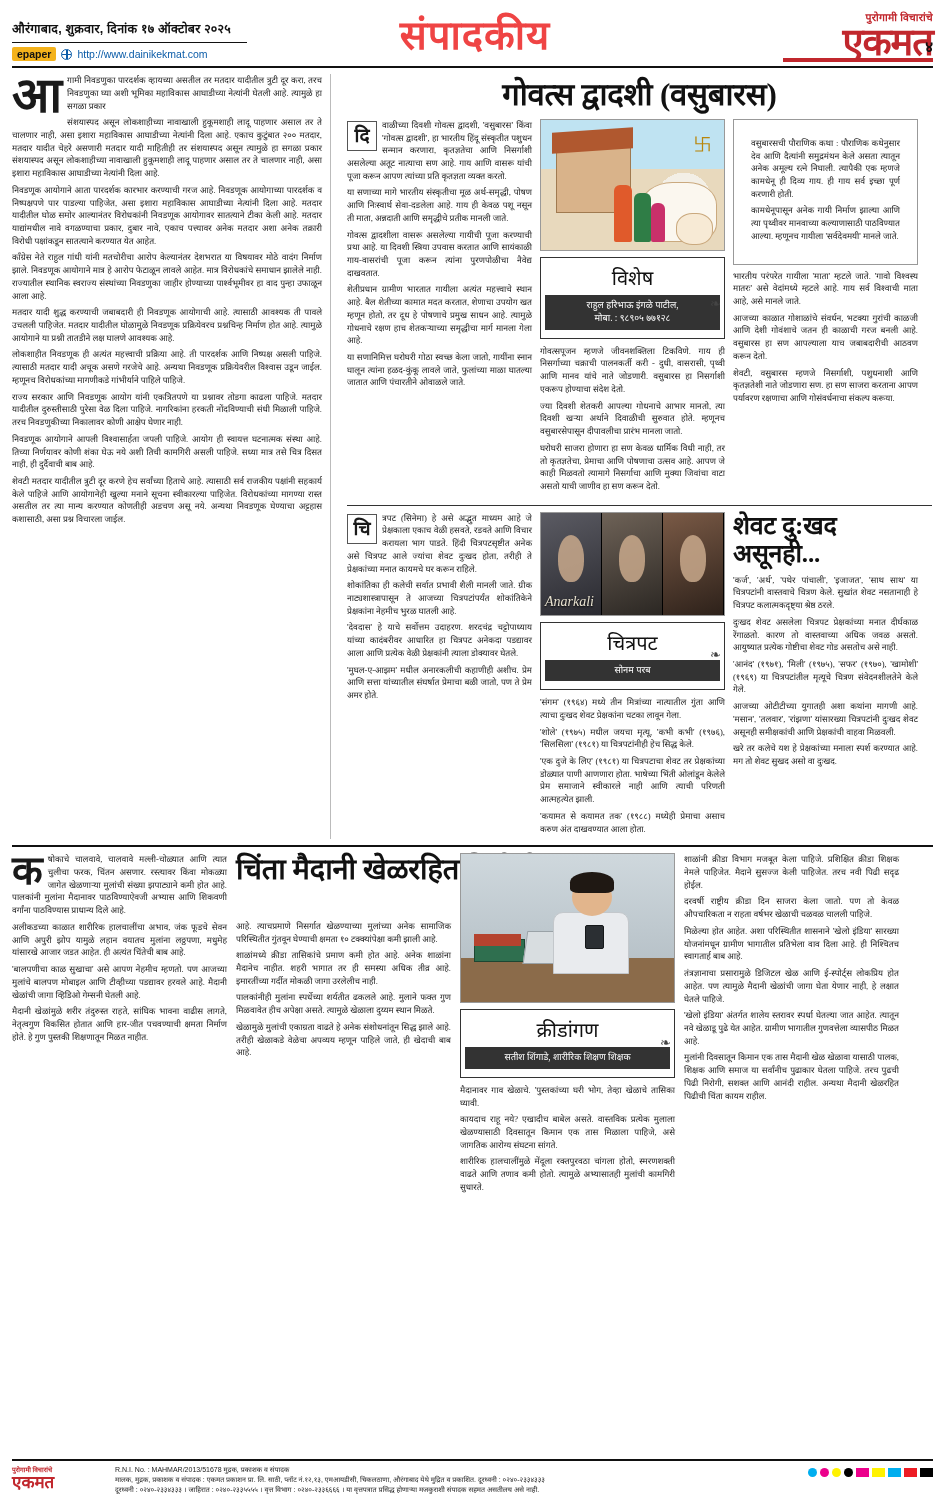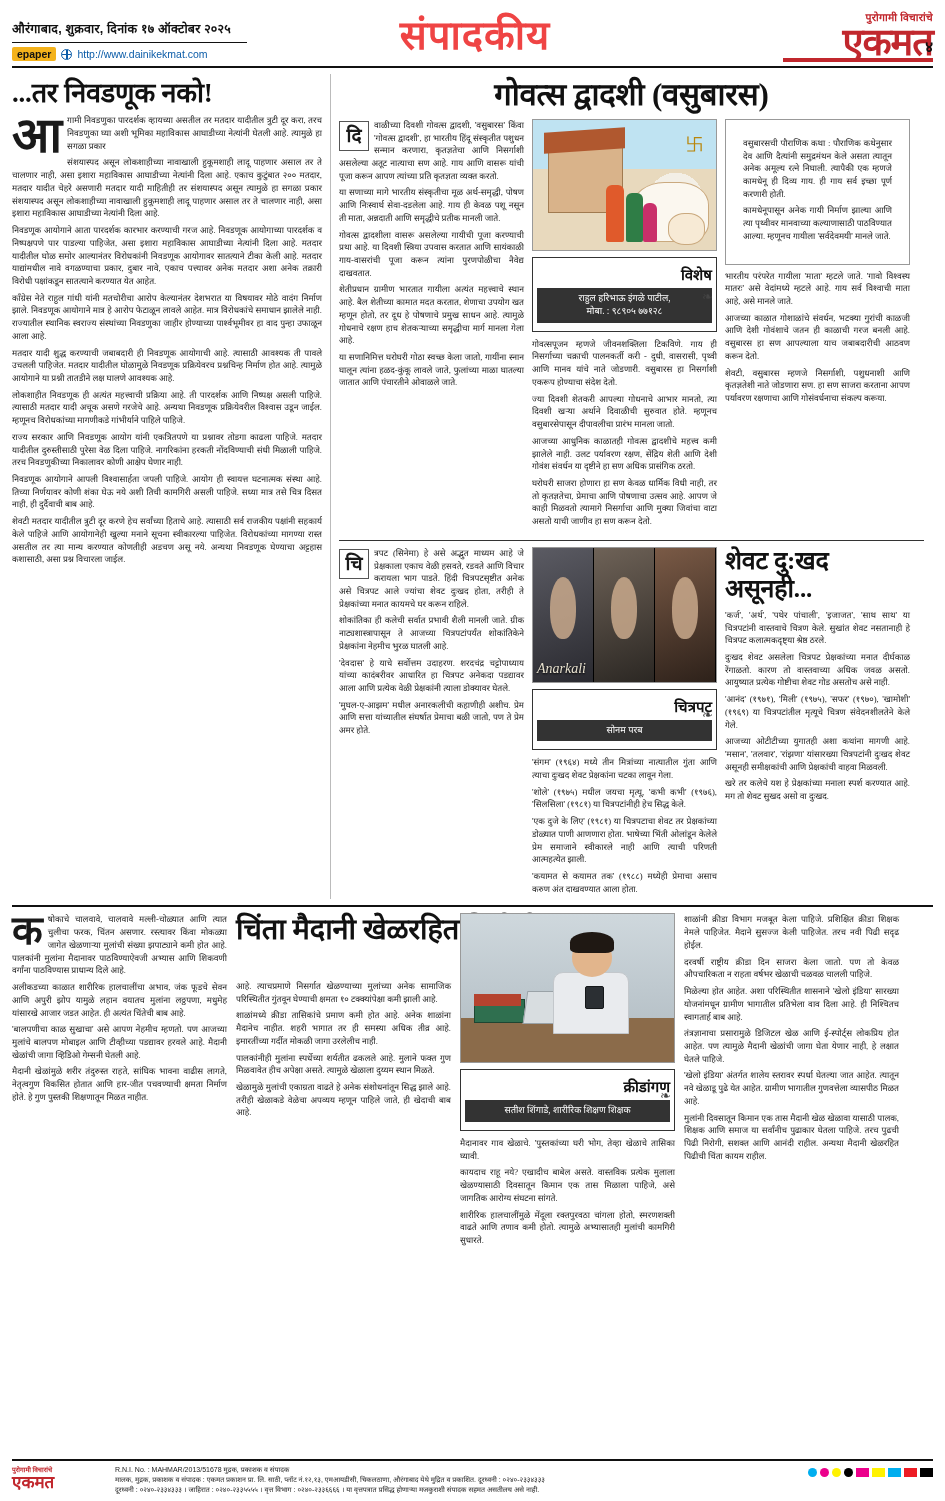--- a/index.html
+++ b/index.html
@@ -39,41 +39,41 @@
   .col { }
 
   h1.headline { font-size:27px; font-weight:bold; line-height:1.12; margin:4px 0 6px 0; letter-spacing:-0.2px; }
   h1.headline.center { text-align:center; font-size:31px; }
   .body-text { font-size:8.6px; line-height:1.48; text-align:justify; color:#1a1a1a; font-family:"Liberation Serif", serif; }
   .body-text p { margin:0 0 4px 0; }
   .dropcap { float:left; font-size:49px; line-height:0.82; font-weight:bold; margin:2px 5px 0 0; }
   .dropcap-box { float:left; width:30px; height:30px; border:1px solid #555; display:flex; align-items:center; justify-content:center; font-size:19px; font-weight:bold; margin:2px 5px 1px 0;}
 
   .byline-box { border:1px solid #333; padding:6px 4px 8px 4px; text-align:center; margin:6px 0; position:relative; }
-  .byline-title { font-size:15px; font-weight:bold; margin-bottom:4px;text-align:right; }
+  .byline-title { font-size:20px; font-weight:normal; margin-bottom:4px; }
   .byline-bar { background:#333; color:#fff; font-size:9.3px; padding:4px 2px; line-height:1.45; }
   .leaf { position:absolute; right:3px; bottom:26px; font-size:13px; color:#444; }
 
   .photo { width:100%; border:1px solid #999; display:block; }
 
   
   .ph-cow { height:132px; background:
       radial-gradient(circle at 78% 62%, #f3efe6 0 17%, transparent 17%),
       linear-gradient(#bfe3f2 0 38%, #e8d9bd 38% 100%);
       position:relative; overflow:hidden; }
   .ph-cow:before{content:"";position:absolute;left:8%;top:18%;width:40%;height:52%;background:#d9b38a;border:1px solid #a07a50;}
   .ph-cow:after{content:"";position:absolute;left:6%;top:8%;width:44%;height:16%;background:#b0582f;transform:skewY(-4deg);}
   .cow-body{position:absolute;right:4%;bottom:6%;width:42%;height:46%;background:#fbf7ef;border:1px solid #caa97e;border-radius:42% 38% 30% 30%;}
   .cow-calf{position:absolute;right:6%;bottom:4%;width:20%;height:24%;background:#f7ead5;border:1px solid #caa97e;border-radius:45%;}
   .fig1{position:absolute;left:40%;bottom:6%;width:10%;height:44%;background:#e05a2b;border-radius:6px 6px 2px 2px;}
   .fig2{position:absolute;left:51%;bottom:6%;width:9%;height:38%;background:#2f7d46;border-radius:6px 6px 2px 2px;}
   .fig3{position:absolute;left:60%;bottom:6%;width:8%;height:30%;background:#c9306a;border-radius:6px 6px 2px 2px;}
   .swastik{position:absolute;right:7%;top:10%;color:#b8860b;font-size:17px;}
 
-  .ph-film { height:136px; background:#1b1b20; position:relative; overflow:hidden; display:flex; }
+  .ph-film { height:104px; background:#1b1b20; position:relative; overflow:hidden; display:flex; }
   .ph-film .frame { flex:1; position:relative; border-right:1px solid #000; }
   .f1 { background:linear-gradient(160deg,#5b5b63,#2a2a30); }
   .f2 { background:linear-gradient(160deg,#6e6257,#2b2723); }
   .f3 { background:linear-gradient(160deg,#7a5a46,#2d211a); }
   .face { position:absolute; left:28%; top:22%; width:44%; height:46%; background:#c9a98c; border-radius:50% 50% 45% 45%; opacity:.85;}
   .anarkali { position:absolute; left:4px; bottom:5px; color:#e8e2d0; font-size:14px; font-style:italic; font-family:"Liberation Serif", serif; text-shadow:0 1px 2px #000; }
 
   .ph-boy { height:150px; background:linear-gradient(#cfd8dd,#aeb9c0); position:relative; overflow:hidden; }
   .ph-boy .desk { position:absolute; left:0; bottom:0; width:100%; height:30%; background:#8b6b4a; }
   .ph-boy .books { position:absolute; left:6%; bottom:27%; width:24%; height:16%; background:#2f6f4f; border:1px solid #1d4632;}
@@ -119,38 +119,37 @@
       <div class="logo-tag">पुरोगामी विचारांचे</div>
       <div class="logo-main">एकमत</div>
       <div class="logo-underline"></div>
       <div class="page-no">४</div>
     </div>
   </div>
 
   <div class="content">
 
     <div class="col" style="width:310px;">
-      <h1 class="headline">...तर निवडणूक नको!</h1>
       <div class="body-text">
         <span class="dropcap">आ</span>
         <p>गामी निवडणुका पारदर्शक व्हायच्या असतील तर मतदार यादीतील त्रुटी दूर करा, तरच निवडणुका घ्या अशी भूमिका महाविकास आघाडीच्या नेत्यांनी घेतली आहे. त्यामुळे हा सगळा प्रकार</p>
         <p>संशयास्पद असून लोकशाहीच्या नावाखाली हुकूमशाही लादू पाहणार असाल तर ते चालणार नाही, असा इशारा महाविकास आघाडीच्या नेत्यांनी दिला आहे. एकाच कुटुंबात २०० मतदार, मतदार यादीत चेहरे असणारी मतदार यादी माहितीही तर संशयास्पद असून त्यामुळे हा सगळा प्रकार संशयास्पद असून लोकशाहीच्या नावाखाली हुकूमशाही लादू पाहणार असाल तर ते चालणार नाही, असा इशारा महाविकास आघाडीच्या नेत्यांनी दिला आहे.</p>
         <p>निवडणूक आयोगाने आता पारदर्शक कारभार करण्याची गरज आहे. निवडणूक आयोगाच्या पारदर्शक व निष्पक्षपणे पार पाडल्या पाहिजेत, असा इशारा महाविकास आघाडीच्या नेत्यांनी दिला आहे. मतदार यादीतील घोळ समोर आल्यानंतर विरोधकांनी निवडणूक आयोगावर सातत्याने टीका केली आहे. मतदार याद्यांमधील नावे वगळण्याचा प्रकार, दुबार नावे, एकाच पत्त्यावर अनेक मतदार अशा अनेक तक्रारी विरोधी पक्षांकडून सातत्याने करण्यात येत आहेत.</p>
         <p>काँग्रेस नेते राहुल गांधी यांनी मतचोरीचा आरोप केल्यानंतर देशभरात या विषयावर मोठे वादंग निर्माण झाले. निवडणूक आयोगाने मात्र हे आरोप फेटाळून लावले आहेत. मात्र विरोधकांचे समाधान झालेले नाही. राज्यातील स्थानिक स्वराज्य संस्थांच्या निवडणुका जाहीर होण्याच्या पार्श्वभूमीवर हा वाद पुन्हा उफाळून आला आहे.</p>
         <p>मतदार यादी शुद्ध करण्याची जबाबदारी ही निवडणूक आयोगाची आहे. त्यासाठी आवश्यक ती पावले उचलली पाहिजेत. मतदार यादीतील घोळामुळे निवडणूक प्रक्रियेवरच प्रश्नचिन्ह निर्माण होत आहे. त्यामुळे आयोगाने या प्रश्नी तातडीने लक्ष घालणे आवश्यक आहे.</p>
         <p>लोकशाहीत निवडणूक ही अत्यंत महत्त्वाची प्रक्रिया आहे. ती पारदर्शक आणि निष्पक्ष असली पाहिजे. त्यासाठी मतदार यादी अचूक असणे गरजेचे आहे. अन्यथा निवडणूक प्रक्रियेवरील विश्वास उडून जाईल. म्हणूनच विरोधकांच्या मागणीकडे गांभीर्याने पाहिले पाहिजे.</p>
         <p>राज्य सरकार आणि निवडणूक आयोग यांनी एकत्रितपणे या प्रश्नावर तोडगा काढला पाहिजे. मतदार यादीतील दुरुस्तीसाठी पुरेसा वेळ दिला पाहिजे. नागरिकांना हरकती नोंदविण्याची संधी मिळाली पाहिजे. तरच निवडणुकीच्या निकालावर कोणी आक्षेप घेणार नाही.</p>
         <p>निवडणूक आयोगाने आपली विश्वासार्हता जपली पाहिजे. आयोग ही स्वायत्त घटनात्मक संस्था आहे. तिच्या निर्णयावर कोणी शंका घेऊ नये अशी तिची कामगिरी असली पाहिजे. सध्या मात्र तसे चित्र दिसत नाही, ही दुर्दैवाची बाब आहे.</p>
         <p>शेवटी मतदार यादीतील त्रुटी दूर करणे हेच सर्वांच्या हिताचे आहे. त्यासाठी सर्व राजकीय पक्षांनी सहकार्य केले पाहिजे आणि आयोगानेही खुल्या मनाने सूचना स्वीकारल्या पाहिजेत. विरोधकांच्या मागण्या रास्त असतील तर त्या मान्य करण्यात कोणतीही अडचण असू नये. अन्यथा निवडणूक घेण्याचा अट्टहास कशासाठी, असा प्रश्न विचारला जाईल.</p>
       </div>
     </div>
 
     <div class="colsep"></div>
 
-    <div class="col" style="width:585px;">
+    <div class="col" style="width:585px;margin-left:8px;">
 
       <div>
         <h1 class="headline center">गोवत्स द्वादशी (वसुबारस)</h1>
         <div style="display:flex; gap:8px;">
           <div style="width:185px;">
             <div class="body-text">
               <span class="dropcap-box">दि</span>
               <p>वाळीच्या दिवशी गोवत्स द्वादशी, 'वसुबारस' किंवा 'गोवत्स द्वादशी', हा भारतीय हिंदू संस्कृतीत पशुधन सन्मान करणारा, कृतज्ञतेचा आणि निसर्गाशी असलेल्या अतूट नात्याचा सण आहे. गाय आणि वासरू यांची पूजा करून आपण त्यांच्या प्रति कृतज्ञता व्यक्त करतो.</p>
               <p>या सणाच्या मागे भारतीय संस्कृतीचा मूळ अर्थ-समृद्धी, पोषण आणि निःस्वार्थ सेवा-दडलेला आहे. गाय ही केवळ पशू नसून ती माता, अन्नदाती आणि समृद्धीचे प्रतीक मानली जाते.</p>
               <p>गोवत्स द्वादशीला वासरू असलेल्या गायीची पूजा करण्याची प्रथा आहे. या दिवशी स्त्रिया उपवास करतात आणि सायंकाळी गाय-वासरांची पूजा करून त्यांना पुरणपोळीचा नैवेद्य दाखवतात.</p>
@@ -171,21 +170,20 @@
               <div class="byline-title">विशेष</div>
               <div class="byline-bar">
                 <div>राहुल हरिभाऊ इंगळे पाटील,</div>
                 <div>मोबा. : ९८९०५ ७७१२८</div>
               </div>
               <div class="leaf">❧</div>
             </div>
             <div class="body-text">
               <p>गोवत्सपूजन म्हणजे जीवनशक्तिला टिकविणे. गाय ही निसर्गाच्या चक्राची पालनकर्ती करी - दुधी, वासरासी, पृथ्वी आणि मानव यांचे नाते जोडणारी. वसुबारस हा निसर्गाशी एकरूप होण्याचा संदेश देतो.</p>
               <p>ज्या दिवशी शेतकरी आपल्या गोधनाचे आभार मानतो, त्या दिवशी खऱ्या अर्थाने दिवाळीची सुरुवात होते. म्हणूनच वसुबारसेपासून दीपावलीचा प्रारंभ मानला जातो.</p>
-              <p>आजच्या आधुनिक काळातही गोवत्स द्वादशीचे महत्त्व कमी झालेले नाही. उलट पर्यावरण रक्षण, सेंद्रिय शेती आणि देशी गोवंश संवर्धन या दृष्टीने हा सण अधिक प्रासंगिक ठरतो.</p>
               <p>घरोघरी साजरा होणारा हा सण केवळ धार्मिक विधी नाही, तर तो कृतज्ञतेचा, प्रेमाचा आणि पोषणाचा उत्सव आहे. आपण जे काही मिळवतो त्यामागे निसर्गाचा आणि मुक्या जिवांचा वाटा असतो याची जाणीव हा सण करून देतो.</p>
             </div>
           </div>
           <div style="width:185px;">
             <div class="body-text" style="border:1px solid #999; padding:17px;">
               <p>वसुबारसची पौराणिक कथा : पौराणिक कथेनुसार देव आणि दैत्यांनी समुद्रमंथन केले असता त्यातून अनेक अमूल्य रत्ने निघाली. त्यापैकी एक म्हणजे कामधेनू ही दिव्य गाय. ही गाय सर्व इच्छा पूर्ण करणारी होती.</p>
               <p>कामधेनूपासून अनेक गायी निर्माण झाल्या आणि त्या पृथ्वीवर मानवाच्या कल्याणासाठी पाठविण्यात आल्या. म्हणूनच गायीला 'सर्वदेवमयी' मानले जाते.</p>
             </div>
             <div class="body-text" style="margin-top:5px;">
               <p>भारतीय परंपरेत गायीला 'माता' म्हटले जाते. 'गावो विश्वस्य मातरः' असे वेदांमध्ये म्हटले आहे. गाय सर्व विश्वाची माता आहे, असे मानले जाते.</p>

